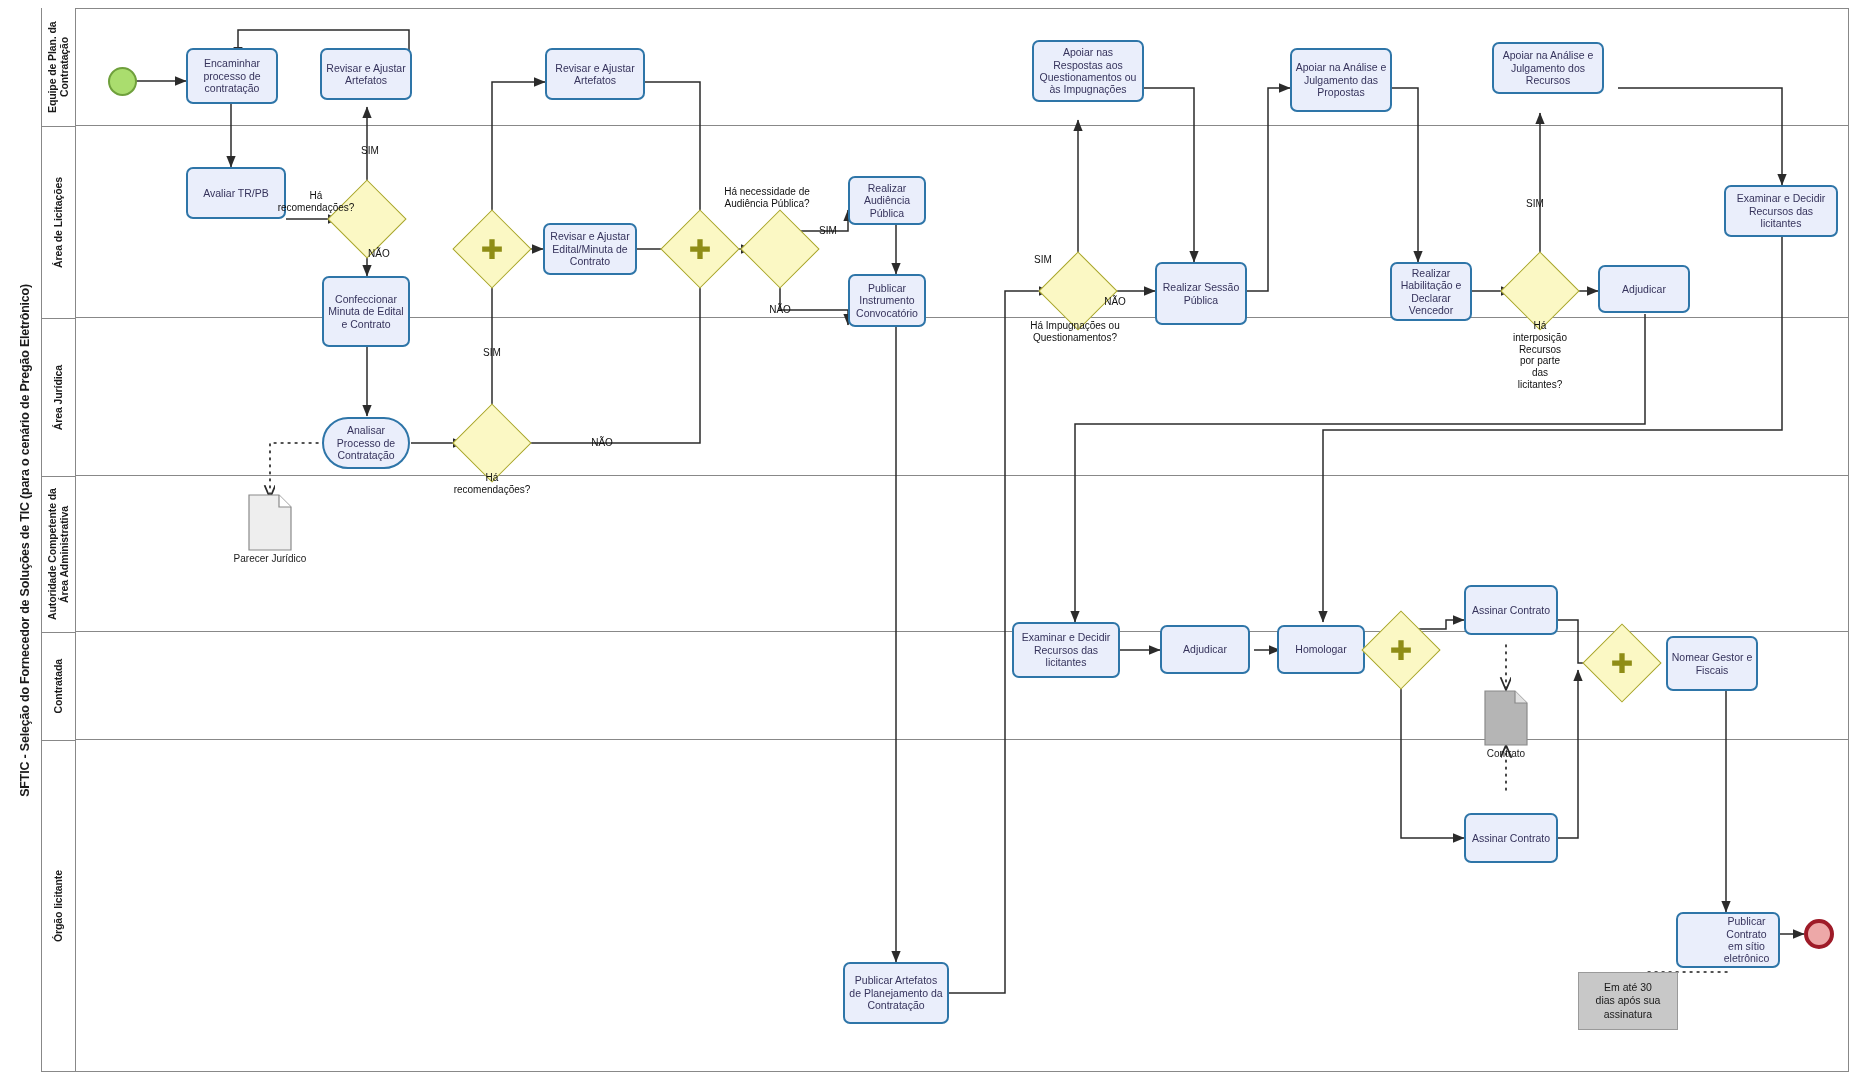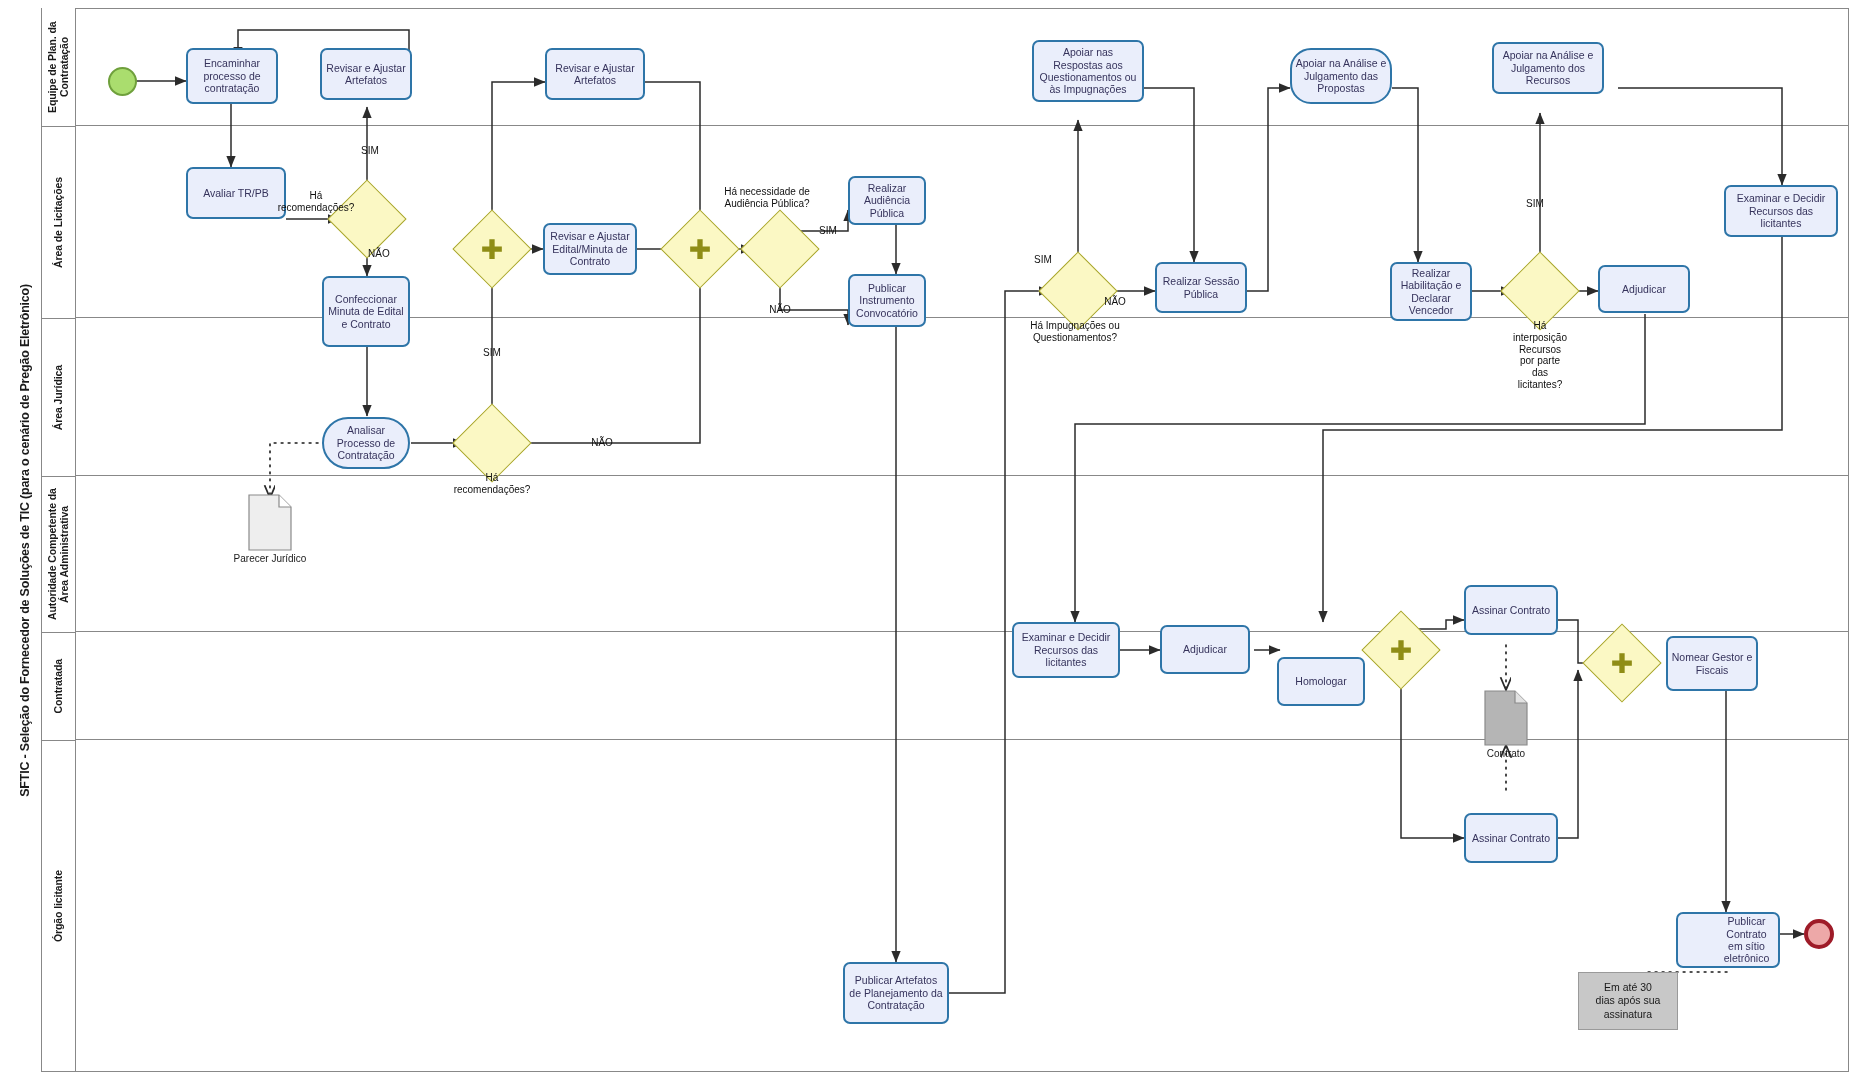--- a/index.html
+++ b/index.html
@@ -314,35 +314,35 @@
   <div class="event end" style="left:1804px; top:919px; width:30px; height:30px;"></div>
 
   <div class="task" style="left:186px; top:48px; width:92px; height:56px;">Encaminhar processo de contratação</div>
 
   <div class="task" style="left:320px; top:48px; width:92px; height:52px;">Revisar e Ajustar Artefatos</div>
 
   <div class="task" style="left:545px; top:48px; width:100px; height:52px;">Revisar e Ajustar Artefatos</div>
 
   <div class="task" style="left:1032px; top:40px; width:112px; height:62px;">Apoiar nas Respostas aos Questionamentos ou às Impugnações</div>
 
-  <div class="task" style="left:1290px; top:48px; width:102px; height:56px;border-radius:21px;">Apoiar na Análise e Julgamento das Propostas</div>
+  <div class="task" style="left:1290px; top:48px; width:102px; height:64px;">Apoiar na Análise e Julgamento das Propostas</div>
 
   <div class="task" style="left:1492px; top:42px; width:112px; height:52px;">Apoiar na Análise e Julgamento dos Recursos</div>
 
   <div class="task" style="left:186px; top:167px; width:100px; height:52px;">Avaliar TR/PB</div>
 
   <div class="task" style="left:322px; top:276px; width:88px; height:71px;">Confeccionar Minuta de Edital e Contrato</div>
 
   <div class="task" style="left:543px; top:223px; width:94px; height:52px;">Revisar e Ajustar Edital/Minuta de Contrato</div>
 
   <div class="task" style="left:848px; top:176px; width:78px; height:49px;">Realizar Audiência Pública</div>
 
   <div class="task" style="left:848px; top:274px; width:78px; height:53px;">Publicar Instrumento Convocatório</div>
 
-  <div class="task" style="left:1155px; top:262px; width:92px; height:51px;">Realizar Sessão Pública</div>
+  <div class="task" style="left:1155px; top:262px; width:92px; height:63px;">Realizar Sessão Pública</div>
 
   <div class="task" style="left:1390px; top:262px; width:82px; height:59px;">Realizar Habilitação e Declarar Vencedor</div>
 
   <div class="task" style="left:1598px; top:265px; width:92px; height:48px;">Adjudicar</div>
 
   <div class="task" style="left:1724px; top:185px; width:114px; height:52px;">Examinar e Decidir Recursos das licitantes</div>
 
   <div class="task" style="left:322px; top:417px; width:88px; height:52px;border-radius:26px;">Analisar Processo de Contratação</div>
 
   <div class="docobj" style="left:248px; top:494px; width:44px; height:57px;">
@@ -350,21 +350,21 @@
       <path d="M1,1 L31,1 L43,13 L43,56 L1,56 Z" fill="#eeeeee" stroke="#8a8a8a" stroke-width="1.2"></path>
       <path d="M31,1 L31,13 L43,13" fill="#ffffff" stroke="#8a8a8a" stroke-width="1.2"></path>
     </svg>
   </div>
   <div class="doclabel" style="left:200px; top:553px; width:140px;">Parecer Jurídico</div>
 
   <div class="task" style="left:1012px; top:622px; width:108px; height:56px;">Examinar e Decidir Recursos das licitantes</div>
 
   <div class="task" style="left:1160px; top:625px; width:90px; height:49px;">Adjudicar</div>
 
-  <div class="task" style="left:1277px; top:625px; width:88px; height:49px;margin-top:32px;">Homologar</div>
+  <div class="task" style="left:1277px; top:625px; width:88px; height:49px;">Homologar</div>
 
   <div class="task" style="left:1464px; top:585px; width:94px; height:50px;">Assinar Contrato</div>
 
   <div class="task" style="left:1666px; top:636px; width:92px; height:55px;">Nomear Gestor e Fiscais</div>
 
   <div class="docobj" style="left:1484px; top:690px; width:44px; height:56px;">
     <svg width="44" height="56" viewBox="0 0 44 56">
       <path d="M1,1 L31,1 L43,13 L43,55 L1,55 Z" fill="#b5b5b5" stroke="#8a8a8a" stroke-width="1.2"></path>
       <path d="M31,1 L31,13 L43,13" fill="#e2e2e2" stroke="#8a8a8a" stroke-width="1.2"></path>
     </svg>

